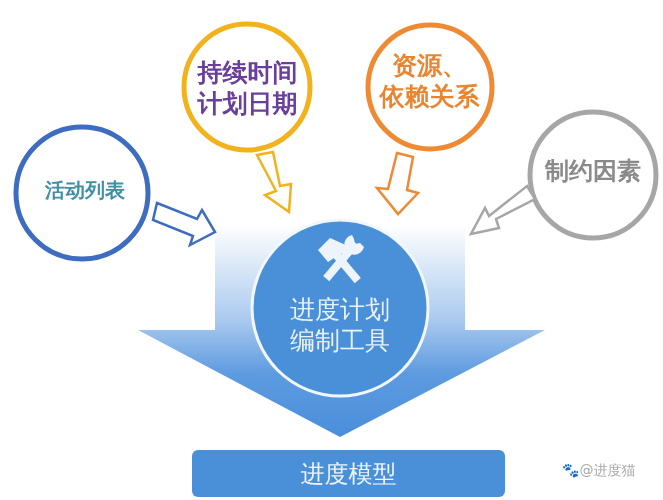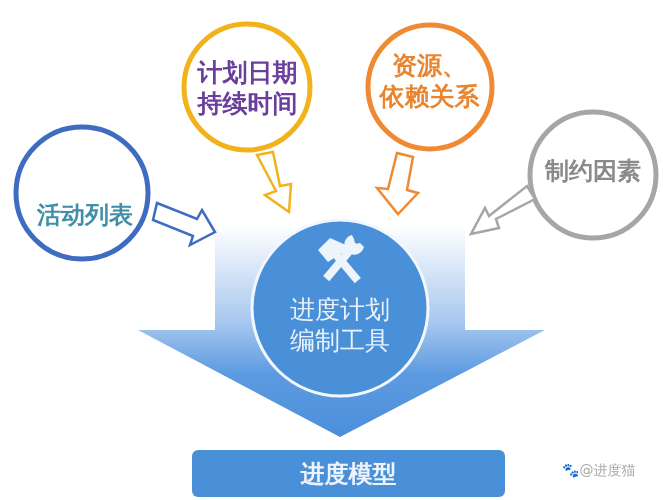--- a/index.html
+++ b/index.html
@@ -1,25 +1,25 @@
 <!DOCTYPE html>
 <html><head>
 <meta charset="utf-8">
 <style>
   html,body{margin:0;padding:0;background:#ffffff;}
   body{width:663px;height:500px;position:relative;overflow:hidden;font-family:"DejaVu Sans","Liberation Sans",sans-serif;}
   svg.canvas{position:absolute;left:0;top:0;}
   .lbl{position:absolute;text-align:center;font-weight:bold;line-height:1.22;white-space:nowrap;}
-  .c-activity{left:15px;top:178px;width:140px;font-size:24px;color:#3f8fa8;margin-top:23px;}
+  .c-activity{left:15px;top:178px;width:140px;font-size:20px;color:#3f8fa8;}
   .c-date{left:185px;top:58px;width:125px;font-size:25px;color:#6a3f9c;}
   .c-res{left:362px;top:53px;width:135px;font-size:25px;color:#e98530;font-family:Liberation Mono, monospace;}
   .c-cons{left:528px;top:157px;width:130px;font-size:24px;color:#8a8a8a;}
   .c-tool{left:260px;top:295px;width:160px;font-size:25px;color:#e9f1fb;font-weight:normal;}
   .model-box{position:absolute;left:192px;top:450px;width:313px;height:47px;background:#4a90d9;border-radius:6px;display:flex;align-items:center;justify-content:center;}
-  .model-text{color:#eef4fc;font-size:24px;font-weight:bold;}
+  .model-text{color:#eef4fc;font-size:24px;font-weight:normal;}
   .watermark{position:absolute;left:562px;top:462px;font-size:14px;color:#a8a8a8;}
 </style>
 </head>
 <body>
 
 <svg class="canvas" width="663" height="500" viewBox="0 0 663 500">
   <defs>
     <linearGradient id="bigArrowGrad" x1="0" y1="0" x2="0" y2="1">
       <stop offset="0" stop-color="#ffffff"></stop>
       <stop offset="0.45" stop-color="#a9c9ef"></stop>
@@ -54,22 +54,22 @@
 
   <circle cx="593" cy="175" r="63" fill="#ffffff" stroke="#a6a6a6" stroke-width="5"></circle>
   <polygon points="527,186 535,199 496,219 499,228 471,234 485,208 489,216" fill="#ffffff" stroke="#a6a6a6" stroke-width="2.5"></polygon>
 </svg>
 
 <div class="lbl c-activity">
   <span>活动列表</span>
 </div>
 
 <div class="lbl c-date">
+  <div>持续时间</div>
   <div>计划日期</div>
-  <div>持续时间</div>
 </div>
 
 <div class="lbl c-res">
   <div>资源、</div>
   <div>依赖关系</div>
 </div>
 
 <div class="lbl c-cons">
   <span>制约因素</span>
 </div>

